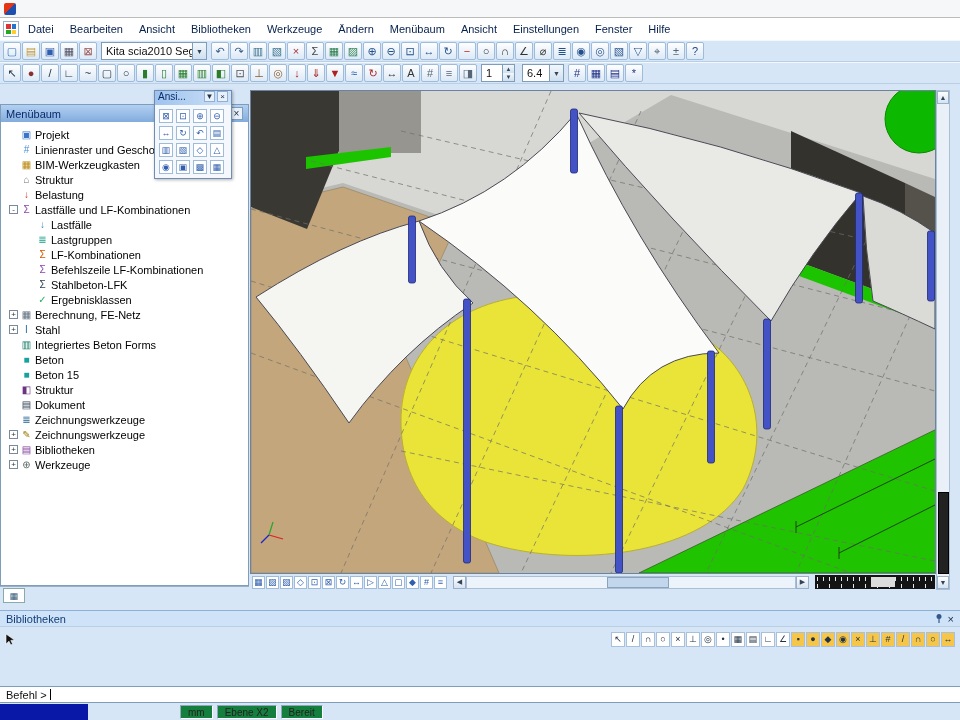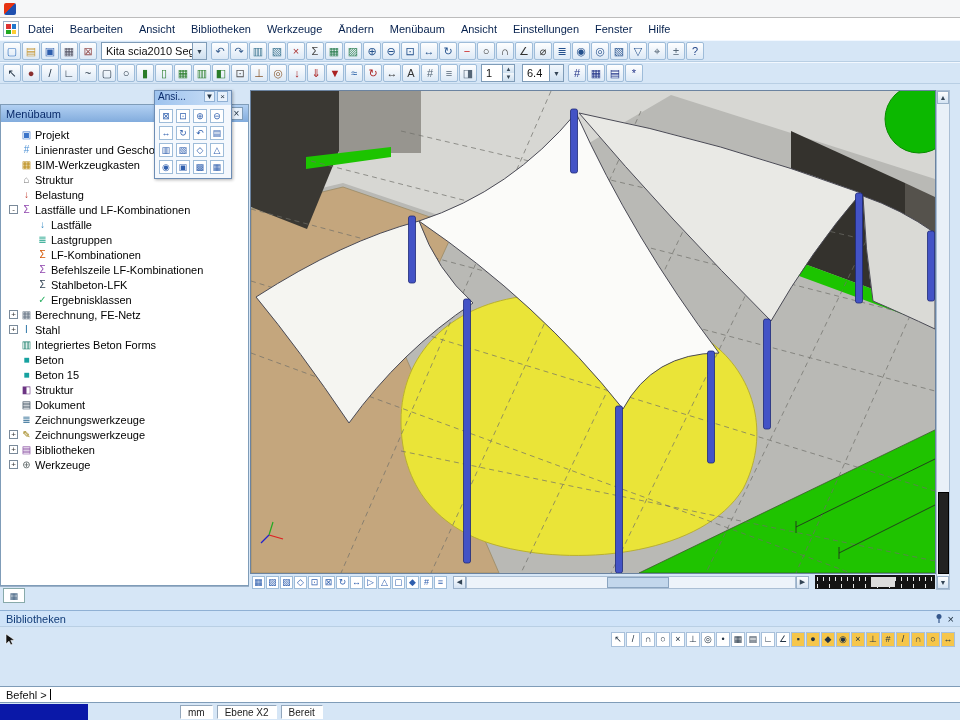--- a/index.html
+++ b/index.html
@@ -64,21 +64,21 @@
   
   .cmdheader{left:0;top:610px;width:960px;height:17px;background:#cfe3f8;border-top:1px solid #8fb0d4;border-bottom:1px solid #b9cfe4;display:flex;align-items:center;gap:4px;padding:0 6px;color:#123c78;z-index:4}
   .cmdtools{left:0;top:629px;width:960px;height:20px;display:flex;align-items:center;padding:0 5px}
   .cbtn{width:14px;height:15px;flex:none;display:flex;align-items:center;justify-content:center;font-size:9px;border:1px solid #a8c0da;background:#fff;color:#234;margin-left:1px}
   .cmdinput{left:0;top:686px;width:960px;height:17px;background:#fff;border-top:1px solid #7f9cb8;border-bottom:1px solid #7f9cb8;display:flex;align-items:center;padding:0 6px}
   .caret{width:1px;height:11px;background:#000;margin-left:3px}
   
   .statusbar{left:0;top:704px;width:960px;height:16px;background:#d6e6f6;display:flex;align-items:center}
   .sb-blue{width:88px;height:16px;background:#0a18a8;flex:none}
   .sb-gap{width:92px;flex:none}
-  .sb-cell{height:14px;border:1px solid;border-color:#93a7bc #fff #fff #93a7bc;padding:0 7px;display:flex;align-items:center;font-size:10px;color:#222;margin-right:4px;background:#ffffff}
+  .sb-cell{height:14px;border:1px solid;border-color:#93a7bc #fff #fff #93a7bc;padding:0 7px;display:flex;align-items:center;font-size:10px;color:#222;margin-right:4px;background:#15803d}
 </style>
 </head>
 <body>
 
 <div class="abs titlebar">
   <span class="appicon"></span>
 </div>
 
 <div class="abs menubar">
   <span class="menuicon">

